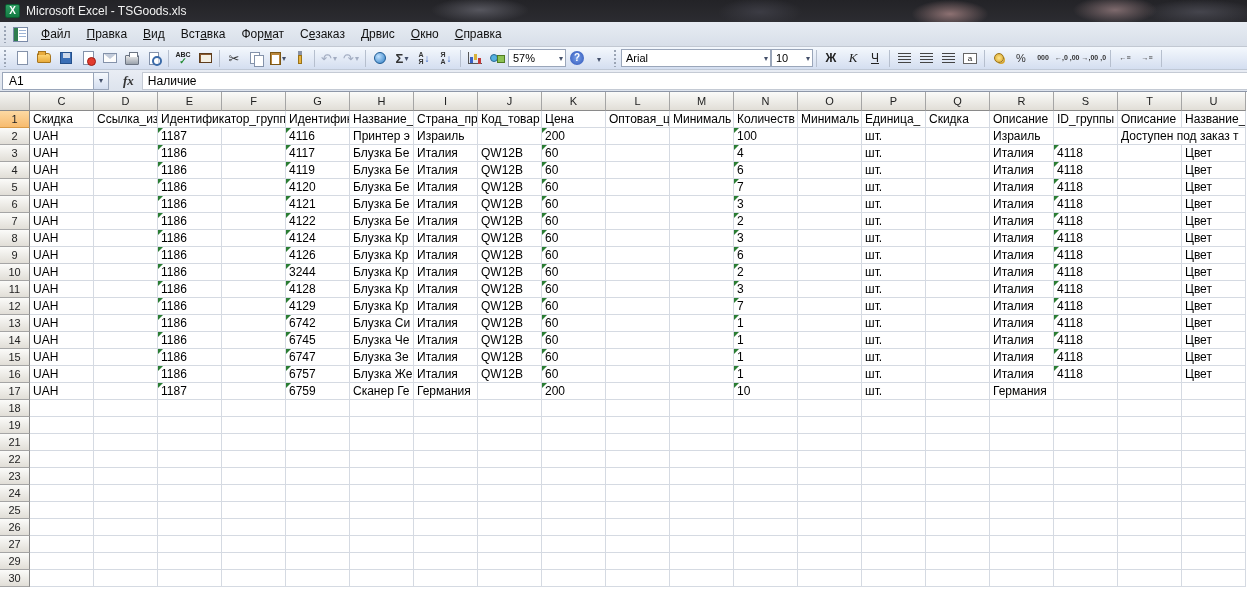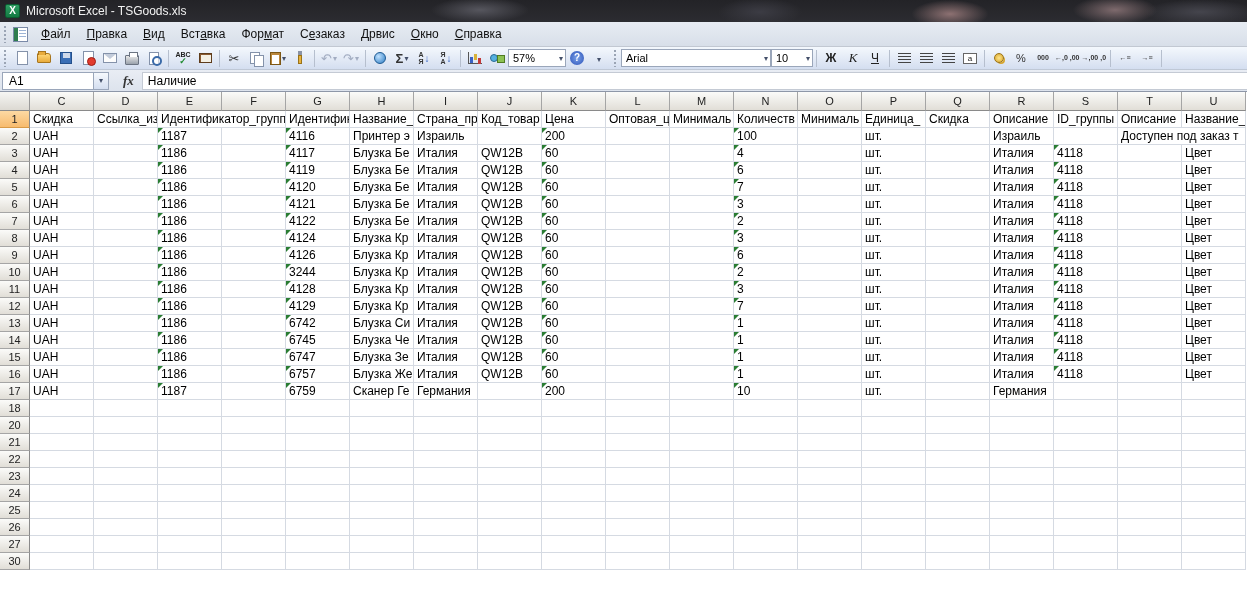--- a/index.html
+++ b/index.html
@@ -750,21 +750,21 @@
         <div class="cell" style="width: 64px;"></div>
         <div class="cell" style="width: 64px;"></div>
         <div class="cell" style="width: 64px;"></div>
         <div class="cell" style="width: 64px;"></div>
         <div class="cell" style="width: 64px;"></div>
         <div class="cell" style="width: 64px;"></div>
         <div class="cell" style="width: 64px;"></div>
         <div class="cell" style="width: 64px;"></div>
       </div>
       <div class="grow">
-        <div class="rowhead">20</div>
+        <div class="rowhead">19</div>
         <div class="cell" style="width: 64px;"></div>
         <div class="cell" style="width: 64px;"></div>
         <div class="cell" style="width: 64px;"></div>
         <div class="cell" style="width: 64px;"></div>
         <div class="cell" style="width: 64px;"></div>
         <div class="cell" style="width: 64px;"></div>
         <div class="cell" style="width: 64px;"></div>
         <div class="cell" style="width: 64px;"></div>
         <div class="cell" style="width: 64px;"></div>
         <div class="cell" style="width: 64px;"></div>
@@ -926,20 +926,42 @@
         <div class="cell" style="width: 64px;"></div>
         <div class="cell" style="width: 64px;"></div>
         <div class="cell" style="width: 64px;"></div>
         <div class="cell" style="width: 64px;"></div>
         <div class="cell" style="width: 64px;"></div>
         <div class="cell" style="width: 64px;"></div>
         <div class="cell" style="width: 64px;"></div>
         <div class="cell" style="width: 64px;"></div>
       </div>
       <div class="grow">
+        <div class="rowhead">29</div>
+        <div class="cell" style="width: 64px;"></div>
+        <div class="cell" style="width: 64px;"></div>
+        <div class="cell" style="width: 64px;"></div>
+        <div class="cell" style="width: 64px;"></div>
+        <div class="cell" style="width: 64px;"></div>
+        <div class="cell" style="width: 64px;"></div>
+        <div class="cell" style="width: 64px;"></div>
+        <div class="cell" style="width: 64px;"></div>
+        <div class="cell" style="width: 64px;"></div>
+        <div class="cell" style="width: 64px;"></div>
+        <div class="cell" style="width: 64px;"></div>
+        <div class="cell" style="width: 64px;"></div>
+        <div class="cell" style="width: 64px;"></div>
+        <div class="cell" style="width: 64px;"></div>
+        <div class="cell" style="width: 64px;"></div>
+        <div class="cell" style="width: 64px;"></div>
+        <div class="cell" style="width: 64px;"></div>
+        <div class="cell" style="width: 64px;"></div>
+        <div class="cell" style="width: 64px;"></div>
+      </div>
+      <div class="grow">
         <div class="rowhead">30</div>
         <div class="cell" style="width: 64px;"></div>
         <div class="cell" style="width: 64px;"></div>
         <div class="cell" style="width: 64px;"></div>
         <div class="cell" style="width: 64px;"></div>
         <div class="cell" style="width: 64px;"></div>
         <div class="cell" style="width: 64px;"></div>
         <div class="cell" style="width: 64px;"></div>
         <div class="cell" style="width: 64px;"></div>
         <div class="cell" style="width: 64px;"></div>

